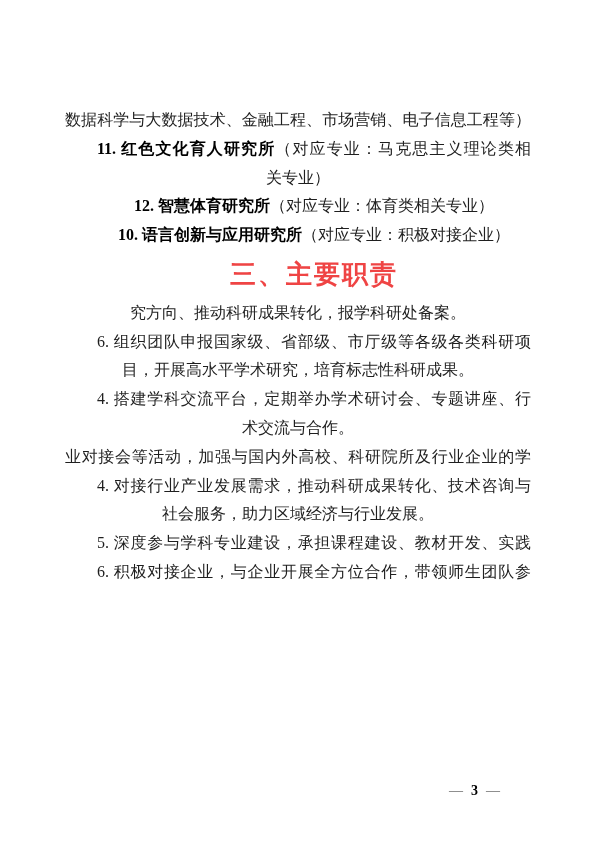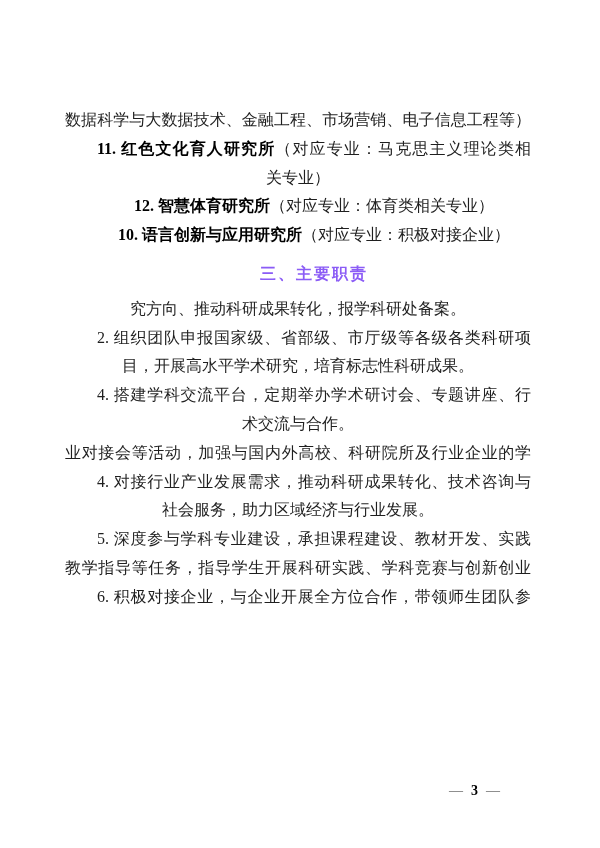--- a/index.html
+++ b/index.html
@@ -40,23 +40,23 @@
   .run-body {
     font-weight: normal;
   }
   .run-bold {
     font-weight: bold;
     color: #000000;
   }
   .run-heading {
     font-family: "Liberation Sans", "DejaVu Sans", sans-serif;
     font-weight: bold;
-    font-size: 16px;
+    font-size: 26px;
     letter-spacing: 2px;
-    color: #8b5cf6;
+    color: #ef4444;
   }
   .page-number {
     position: absolute;
     top: 783px;
     right: 98px;
     font-family: "Liberation Serif", "DejaVu Serif", serif;
     font-size: 14px;
     color: #1f1f1f;
     white-space: nowrap;
   }
@@ -76,29 +76,28 @@
 <div class="page">
 
   <div class="doc-content" id="doc-content">
       <div class="line fill"><span class="run-body">数据科学与大数据技术、金融工程、市场营销、电子信息工程等）</span></div>
       <div class="line indent fill"><span class="run-bold">11. 红色文化育人研究所</span><span class="run-body">（对应专业：马克思主义理论类相</span></div>
       <div class="line"><span class="run-body">关专业）</span></div>
       <div class="line indent"><span class="run-bold">12. 智慧体育研究所</span><span class="run-body">（对应专业：体育类相关专业）</span></div>
       <div class="line indent"><span class="run-bold">10. 语言创新与应用研究所</span><span class="run-body">（对应专业：积极对接企业）</span></div>
       <div class="line indent heading-line"><span class="run-heading">三、主要职责</span></div>
       <div class="line"><span class="run-body">究方向、推动科研成果转化，报学科研处备案。</span></div>
-      <div class="line indent fill"><span class="run-body">2. 组织团队申报国家级、省部级、市厅级等各级各类科研项</span></div>
+      <div class="line indent fill"><span class="run-body">6. 组织团队申报国家级、省部级、市厅级等各级各类科研项</span></div>
       <div class="line"><span class="run-body">目，开展高水平学术研究，培育标志性科研成果。</span></div>
       <div class="line indent fill"><span class="run-body">4. 搭建学科交流平台，定期举办学术研讨会、专题讲座、行</span></div>
       <div class="line"><span class="run-body">术交流与合作。</span></div>
       <div class="line fill"><span class="run-body">业对接会等活动，加强与国内外高校、科研院所及行业企业的学</span></div>
       <div class="line indent fill"><span class="run-body">4. 对接行业产业发展需求，推动科研成果转化、技术咨询与</span></div>
       <div class="line"><span class="run-body">社会服务，助力区域经济与行业发展。</span></div>
       <div class="line indent fill"><span class="run-body">5. 深度参与学科专业建设，承担课程建设、教材开发、实践</span></div>
-      <div class="line fill"><span class="run-body">教学指导等任务，指导学生开展科研实践、学科竞赛与创新创业</span></div>
       <div class="line indent fill"><span class="run-body">6. 积极对接企业，与企业开展全方位合作，带领师生团队参</span></div>
     </div>
 
   <div class="page-number">
     <span class="dash">—</span><span class="num">3</span><span class="dash">—</span>
   </div>
 
 </div>
 
 </body></html>

